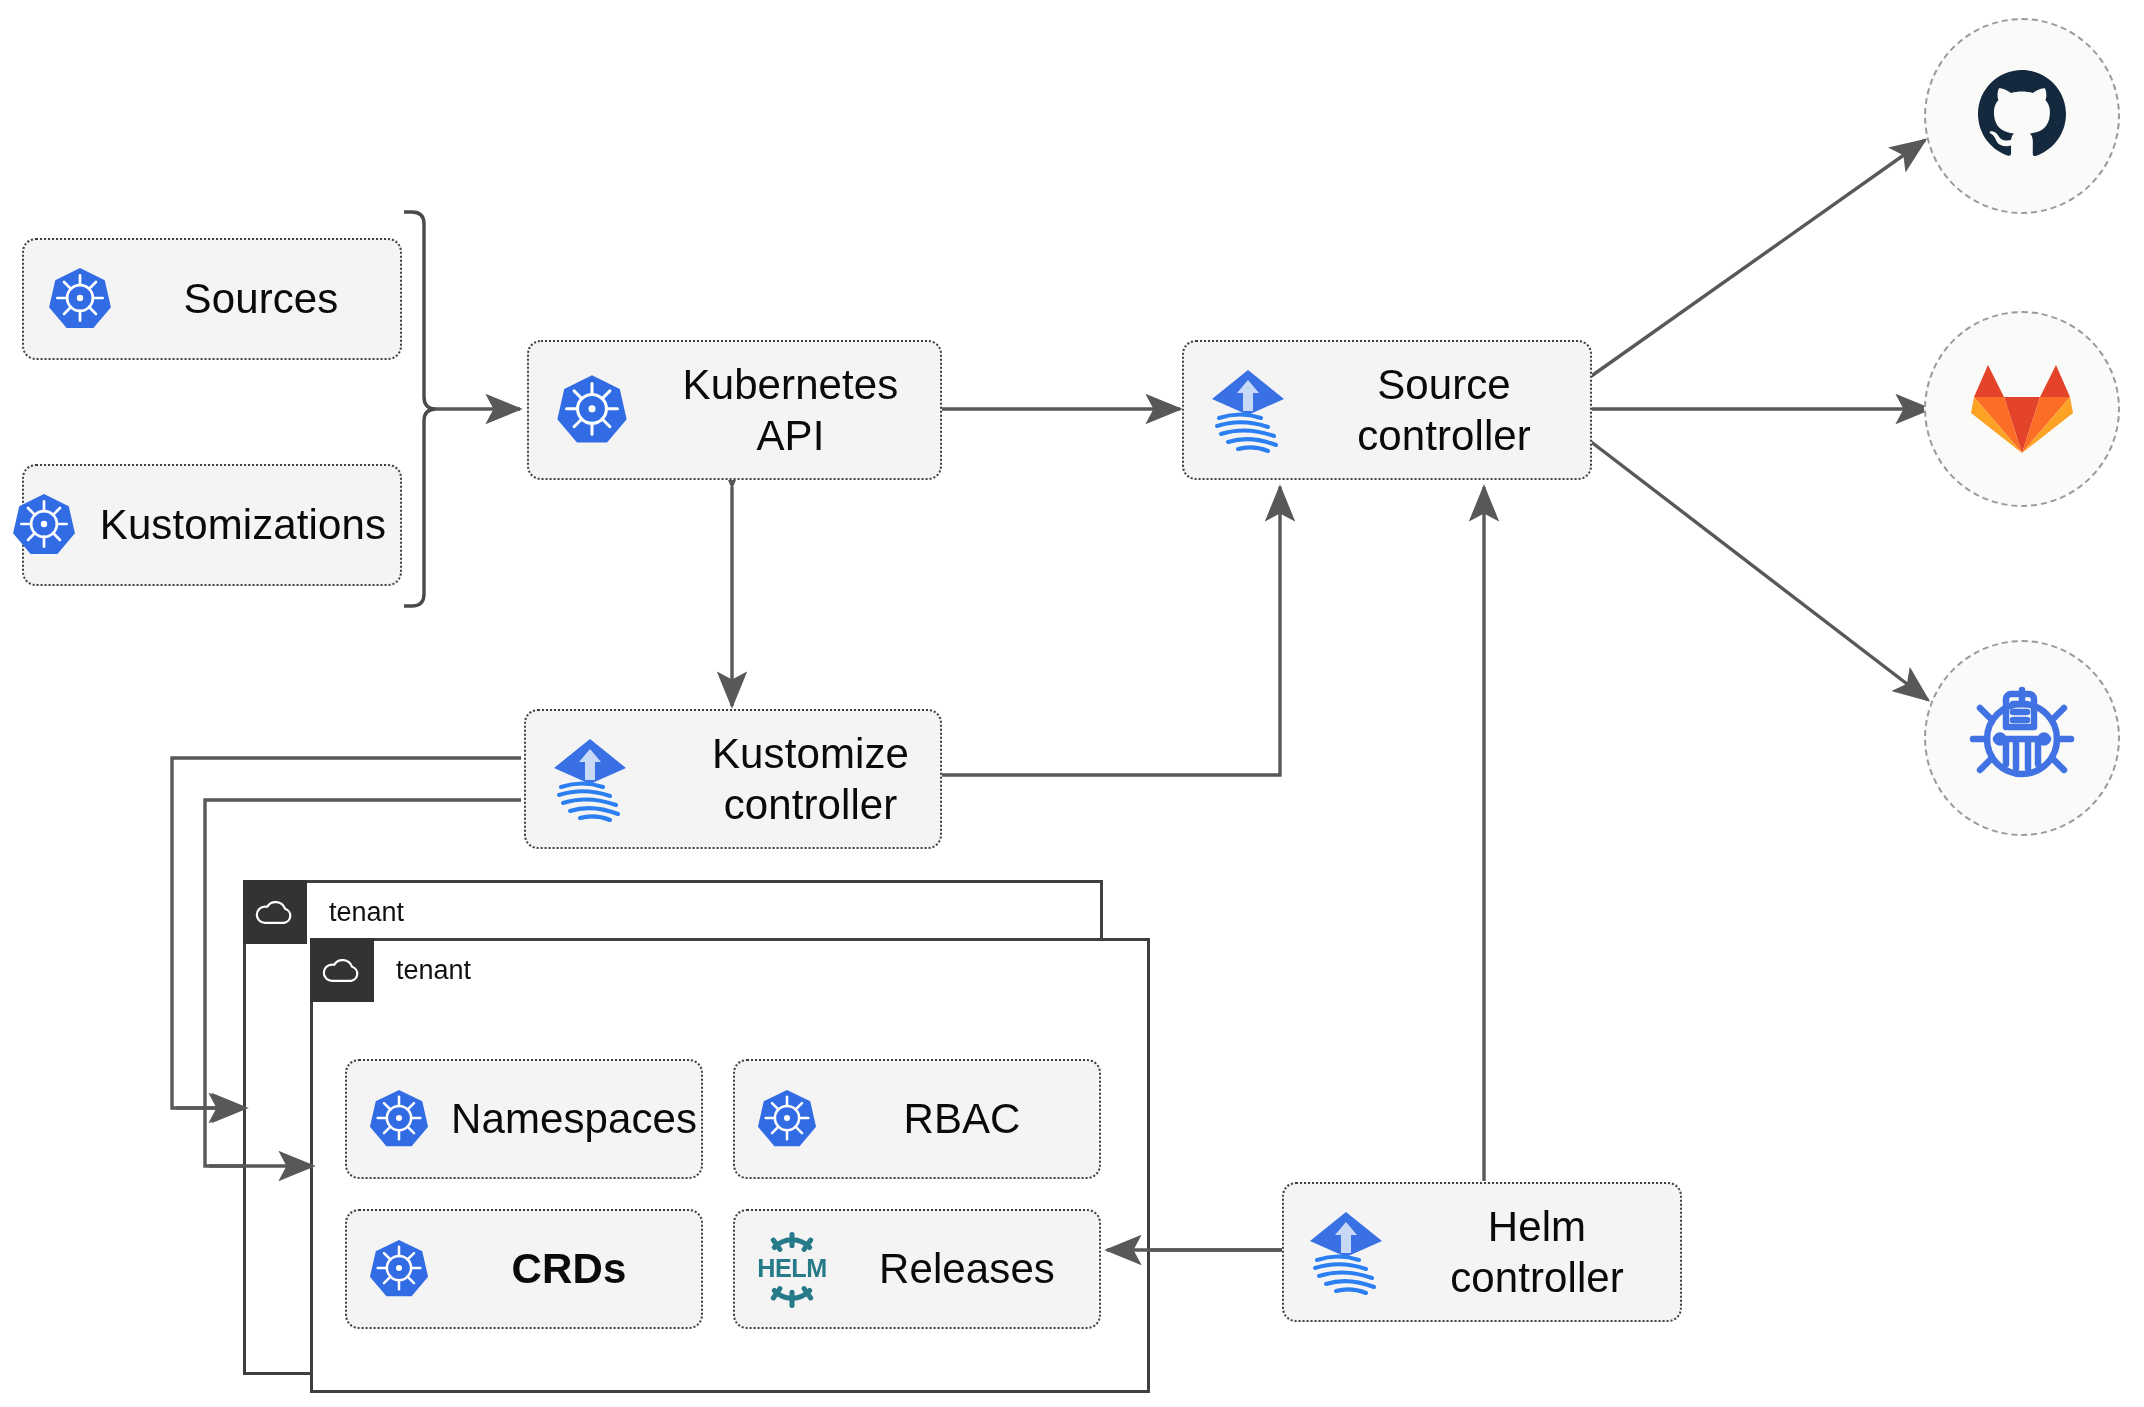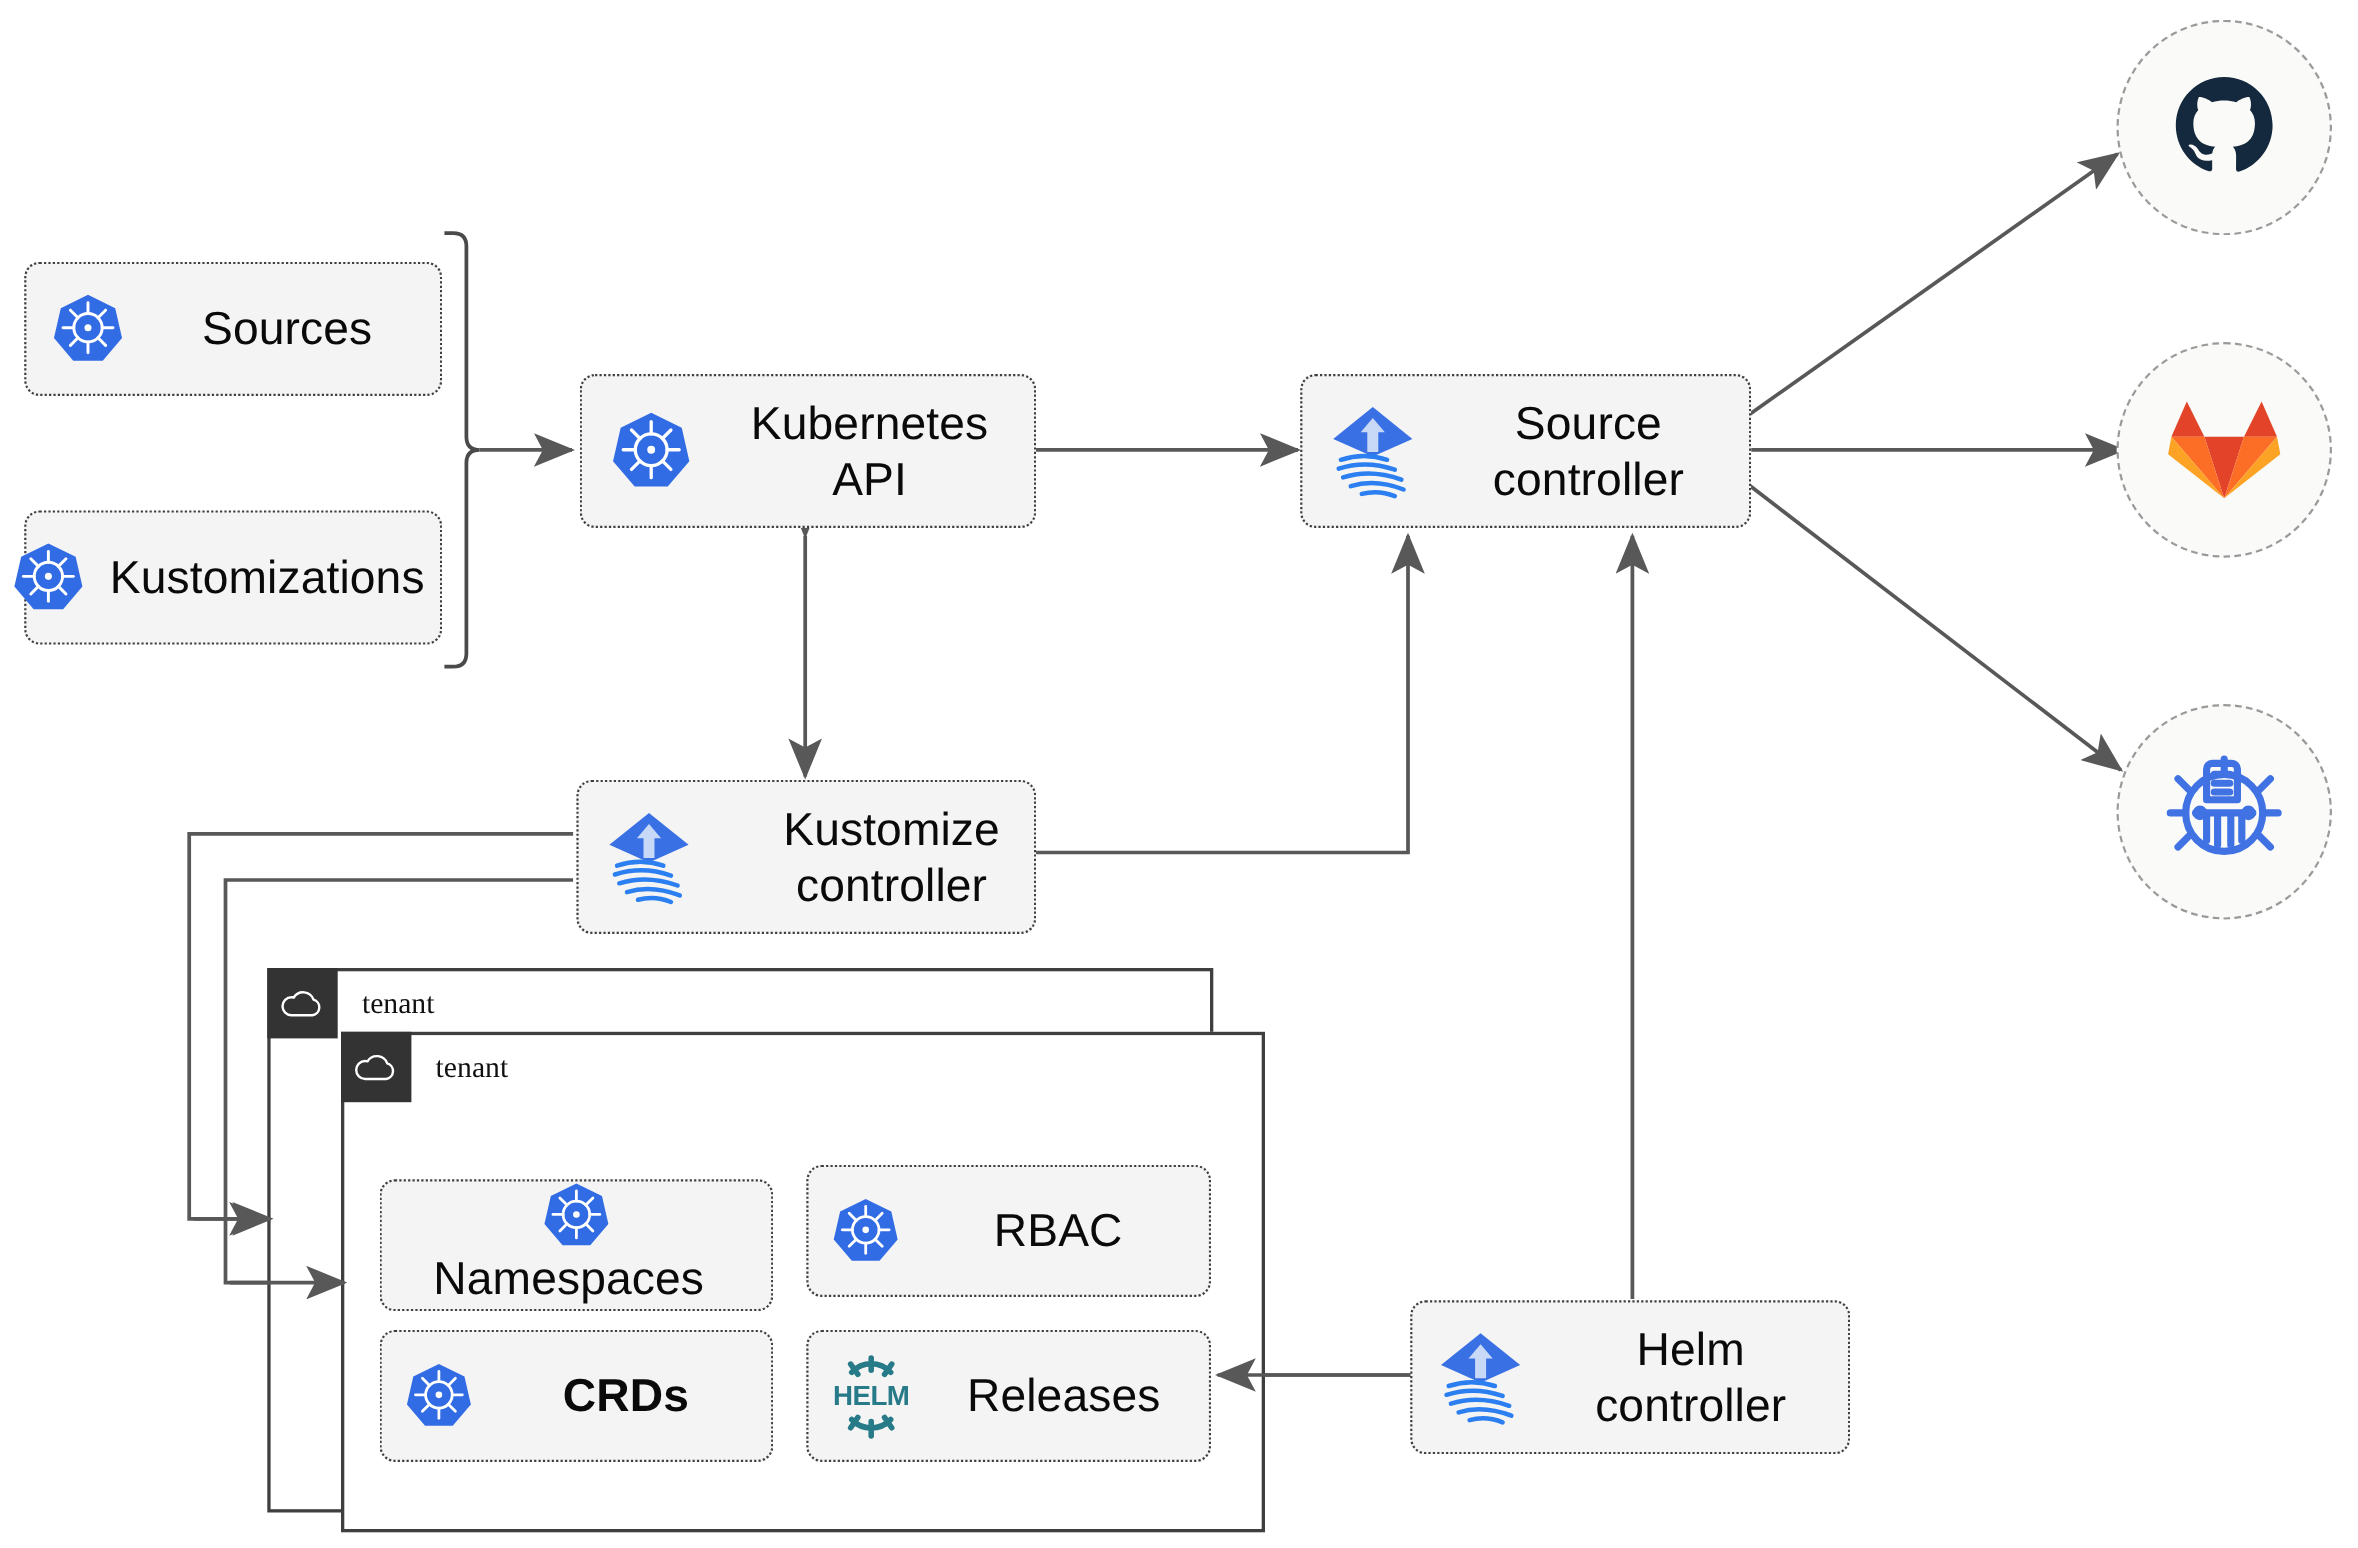--- a/index.html
+++ b/index.html
@@ -38,21 +38,20 @@
   
   .tenant{
     position:absolute;box-sizing:border-box;
     background:#ffffff;border:3px solid #3f3f3f;
     z-index:3;
   }
   .tenant .hdr{
     position:absolute;left:-3px;top:-3px;
     display:flex;align-items:center;
     height:64px;
-    font-family:Liberation Serif, serif;
   }
   .tenant .hdr .cloudbox{
     width:64px;height:64px;background:#333333;
     display:flex;align-items:center;justify-content:center;
   }
   .tenant .hdr .tname{
     margin-left:22px;font-size:27px;color:#111;
   }
 
   
@@ -289,21 +288,21 @@
   <div class="tenant" style="left:310px;top:938px;width:840px;height:455px;background:#ffffff;">
     <div class="hdr">
       <span class="cloudbox">
         <svg width="40" height="28" viewBox="0 0 44 30" aria-hidden="true">
           <path d="M11 27 a9 9 0 0 1 0-18 q1.2 0 2.3 .3 A11 11 0 0 1 33 11.4 a8 8 0 0 1 -1 15.6 Z" fill="none" stroke="#ffffff" stroke-width="2.4" stroke-linejoin="round"></path>
         </svg>
       </span>
       <span class="tname">tenant</span>
     </div>
 
-    <div class="node" style="left:32px;top:131px;width:358px;height:120px;flex-direction:column;">
+    <div class="node" style="left:32px;top:118px;width:358px;height:120px;">
       <span class="ico" style="width:104px;">
         <svg width="62" height="62" viewBox="0 0 64 64" aria-hidden="true">
           <path d="M32 2 L56 13.8 L62 40 L45 60 H19 L2 40 L8 13.8 Z" fill="#326ce5"></path>
           <g fill="none" stroke="#ffffff" stroke-width="2.6" stroke-linecap="round">
             <circle cx="32" cy="31" r="12.5"></circle>
             <circle cx="32" cy="31" r="3.1" fill="#ffffff" stroke="none"></circle>
             <path d="M32 18.5 V9"></path>
               <path d="M32 43.5 V53"></path>
             <path d="M19.5 31 H10"></path>
               <path d="M44.5 31 H54"></path>

